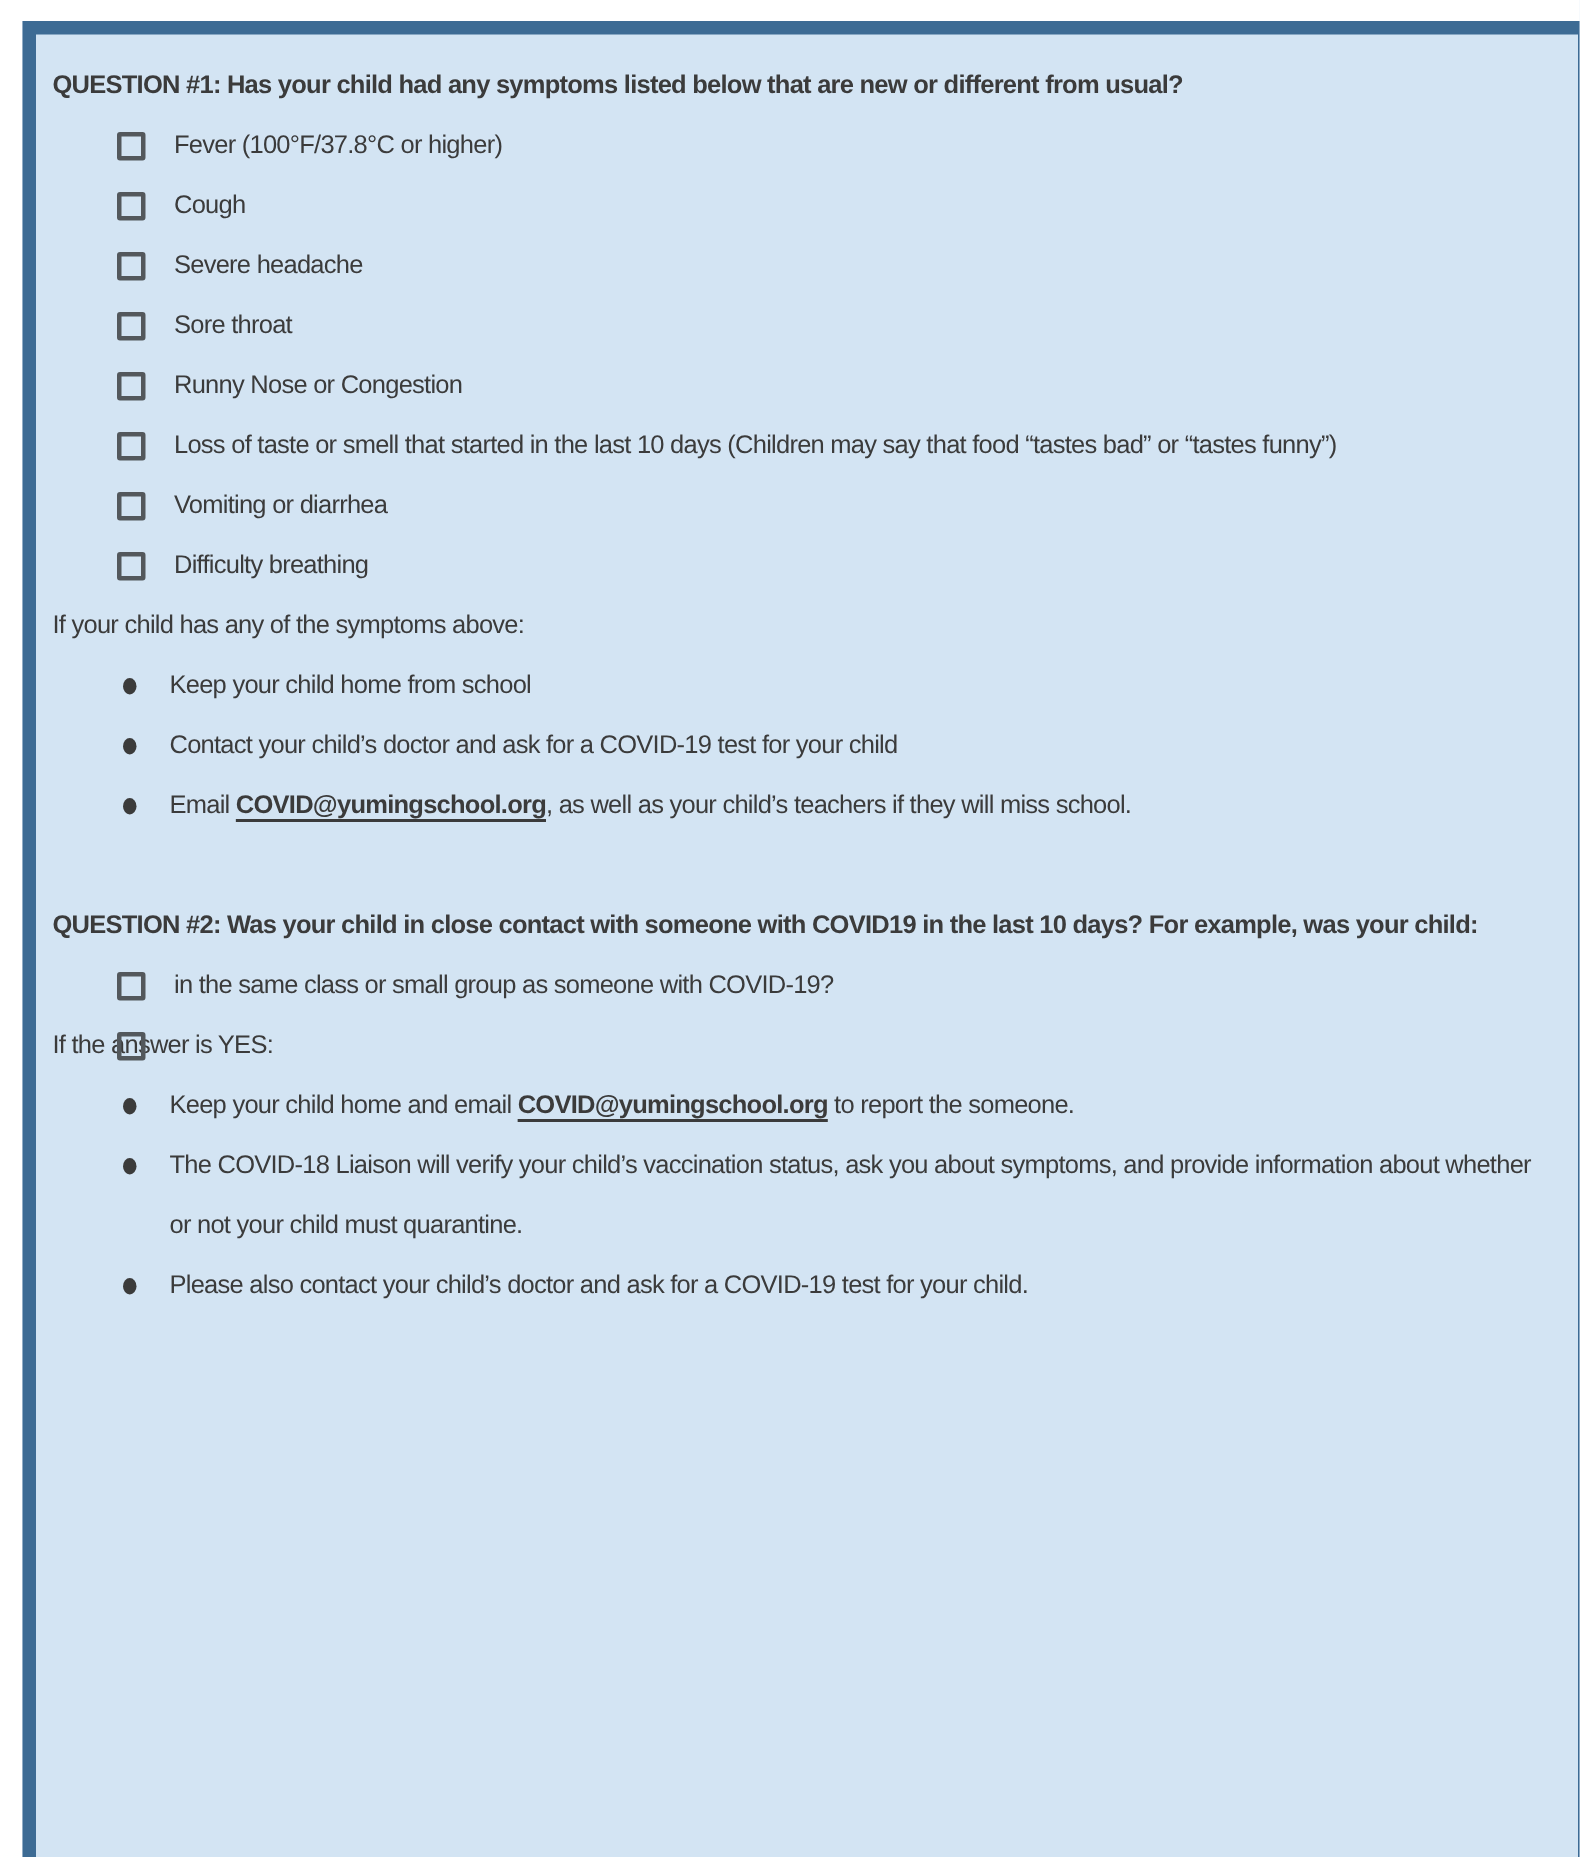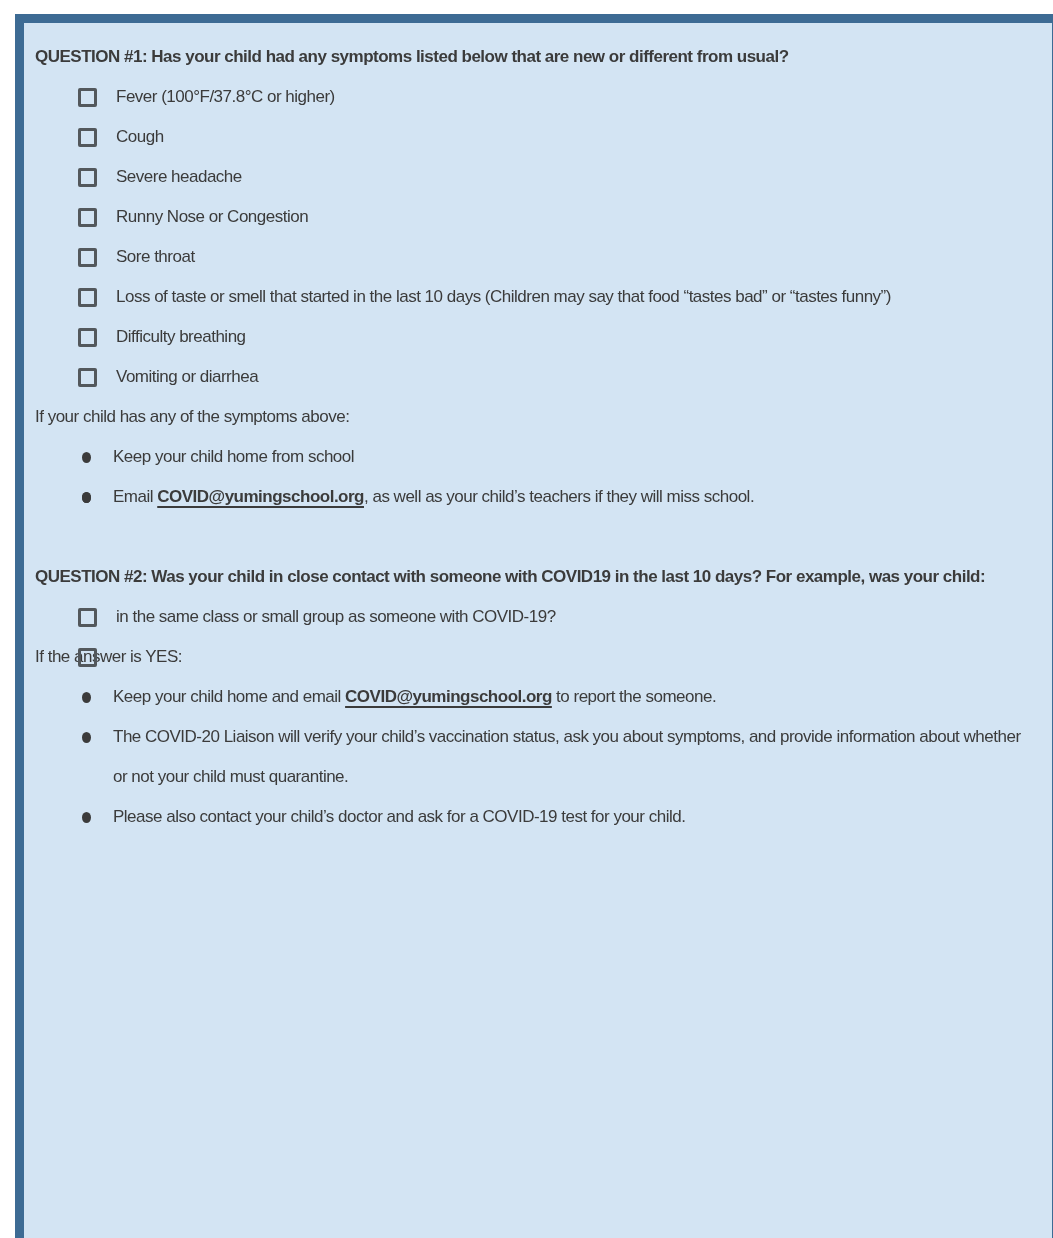--- a/index.html
+++ b/index.html
@@ -58,49 +58,50 @@
       <div class="check-item">
         <span class="cb"></span>
         <span>Cough</span>
       </div>
       <div class="check-item">
         <span class="cb"></span>
         <span>Severe headache</span>
       </div>
       <div class="check-item">
         <span class="cb"></span>
-        <span>Runny Nose or Congestion</span>
+        <span>Sore throat</span>
       </div>
       <div class="check-item">
         <span class="cb"></span>
-        <span>Sore throat</span>
+        <span>Runny Nose or Congestion</span>
       </div>
       <div class="check-item">
         <span class="cb"></span>
         <span>Loss of taste or smell that started in the last 10 days (Children may say that food “tastes bad” or “tastes funny”)</span>
       </div>
       <div class="check-item">
         <span class="cb"></span>
-        <span>Difficulty breathing</span>
+        <span>Vomiting or diarrhea</span>
       </div>
       <div class="check-item">
         <span class="cb"></span>
-        <span>Vomiting or diarrhea</span>
+        <span>Difficulty breathing</span>
       </div>
     </div>
 
     <p class="plain">If your child has any of the symptoms above:</p>
 
     <div class="bullet-list">
       <div class="bullet-item">
         <span class="dot"></span>
         <span>Keep your child home from school</span>
       </div>
       <div class="bullet-item">
         <span class="dot"></span>
+        <span>Contact your child’s doctor and ask for a COVID-19 test for your child</span>
       </div>
       <div class="bullet-item">
         <span class="dot"></span>
         <span><span>Email </span><a class="email-link">COVID@yumingschool.org</a><span>, as well as your child’s teachers if they will miss school.</span></span>
       </div>
     </div>
 
     <p class="heading q2">QUESTION #2: Was your child in close contact with someone with COVID19 in the last 10 days? For example, was your child:</p>
 
     <div class="check-list">
@@ -115,21 +116,21 @@
 
     <p class="plain">If the answer is YES:</p>
 
     <div class="bullet-list">
       <div class="bullet-item">
         <span class="dot"></span>
         <span><span>Keep your child home and email </span><a class="email-link">COVID@yumingschool.org</a><span> to report the someone.</span></span>
       </div>
       <div class="bullet-item">
         <span class="dot"></span>
-        <span>The COVID-20 Liaison will verify your child’s vaccination status, ask you about symptoms, and provide information about whether or not your child must quarantine.</span>
+        <span>The COVID-18 Liaison will verify your child’s vaccination status, ask you about symptoms, and provide information about whether or not your child must quarantine.</span>
       </div>
       <div class="bullet-item">
         <span class="dot"></span>
         <span>Please also contact your child’s doctor and ask for a COVID-19 test for your child.</span>
       </div>
     </div>
 
   </div>
 </div>
 

